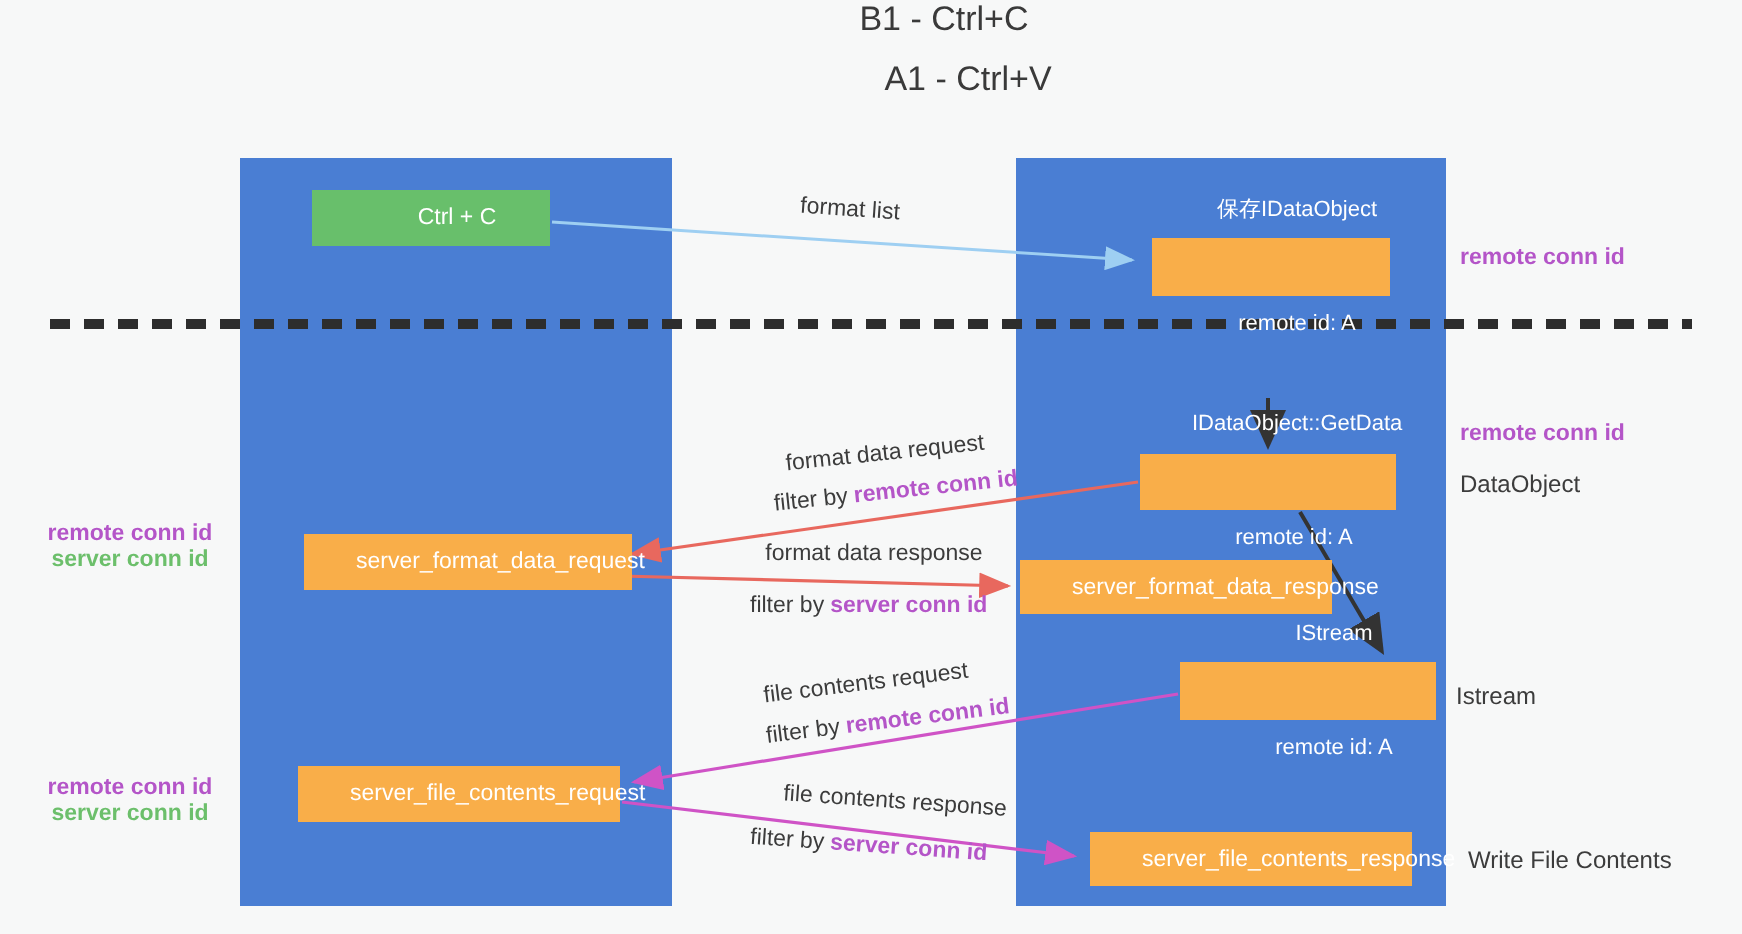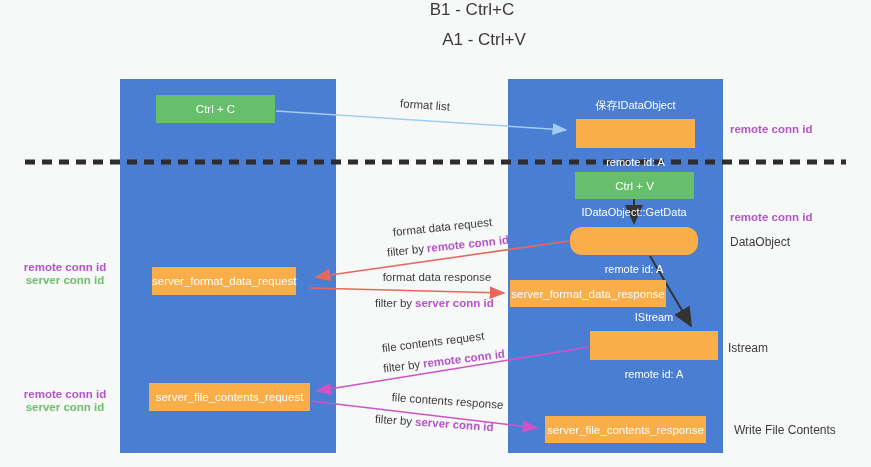--- a/index.html
+++ b/index.html
@@ -1,21 +1,21 @@
 <!DOCTYPE html>
 <html><head>
 <meta charset="utf-8">
 <style>
   html,body{margin:0;padding:0;background:#f7f8f8;font-family:"Liberation Sans","DejaVu Sans",sans-serif;}
   #canvas{position:relative;width:871px;height:467px;background:#f7f8f8;overflow:hidden;}
   .abs{position:absolute;}
   .title{width:860px;text-align:center;font-size:17px;color:#3a3a3a;margin-left:42px;}
   .lane-header{text-align:center;font-size:12px;color:#3c3c3c;line-height:13px;margin-top:40px;}
   .lane{background:#4a7ed3;}
-  .node{box-sizing:border-box;color:#ffffff;text-align:center;display:flex;flex-direction:column;justify-content:center;}
+  .node{box-sizing:border-box;color:#ffffff;text-align:center;display:flex;flex-direction:column;justify-content:center;padding-left:26px;}
   .node.orange{background:#f9ae49;gap:44px;}
   .node.green{background:#68bf6b;font-size:12px;}
   .node .l{font-size:11px;line-height:13px;}
   .node.single{font-size:11.5px;}
   .edge-label{font-size:11.5px;color:#3c3c3c;text-align:center;white-space:nowrap;}
   .filter-key{color:#b455c8;font-weight:bold;}
   .filter-prefix{margin-right:3px;}
   .ann-purple{color:#b455c8;font-weight:bold;font-size:11.5px;line-height:13px;}
   .ann-green{color:#6cbf6b;font-weight:bold;font-size:11.5px;line-height:13px;}
   .ann-dark{color:#3c3c3c;font-size:12px;line-height:14px;text-align:center;}
@@ -77,30 +77,27 @@
 
   <div class="abs node green single" style="left:156px;top:95px;width:119px;height:28px;">
       <span>Ctrl + C</span>
     </div>
 
   <div class="abs node orange" style="left:576px;top:119px;width:119px;height:29px;">
     <div class="l">保存IDataObject</div>
     <div class="l">remote id: A</div>
   </div>
 
-  <div class="abs node green single" style="left:575px;top:172px;width:119px;height:27px;">
-      <span>Ctrl + V</span>
-    </div>
 
-  <div class="abs node orange" style="left:570px;top:227px;width:128px;height:28px;border-radius:12px;">
+  <div class="abs node orange" style="left:570px;top:227px;width:128px;height:28px;">
     <div class="l">IDataObject::GetData</div>
     <div class="l">remote id: A</div>
   </div>
 
-  <div class="abs node orange single" style="left:152px;top:267px;width:144px;height:28px;">
+  <div class="abs node orange single" style="left:152px;top:267px;width:164px;height:28px;">
       <span>server_format_data_request</span>
     </div>
 
   <div class="abs node orange single" style="left:510px;top:280px;width:156px;height:27px;">
       <span>server_format_data_response</span>
     </div>
 
   <div class="abs node orange" style="left:590px;top:331px;width:128px;height:29px;">
     <div class="l">IStream</div>
     <div class="l">remote id: A</div>

